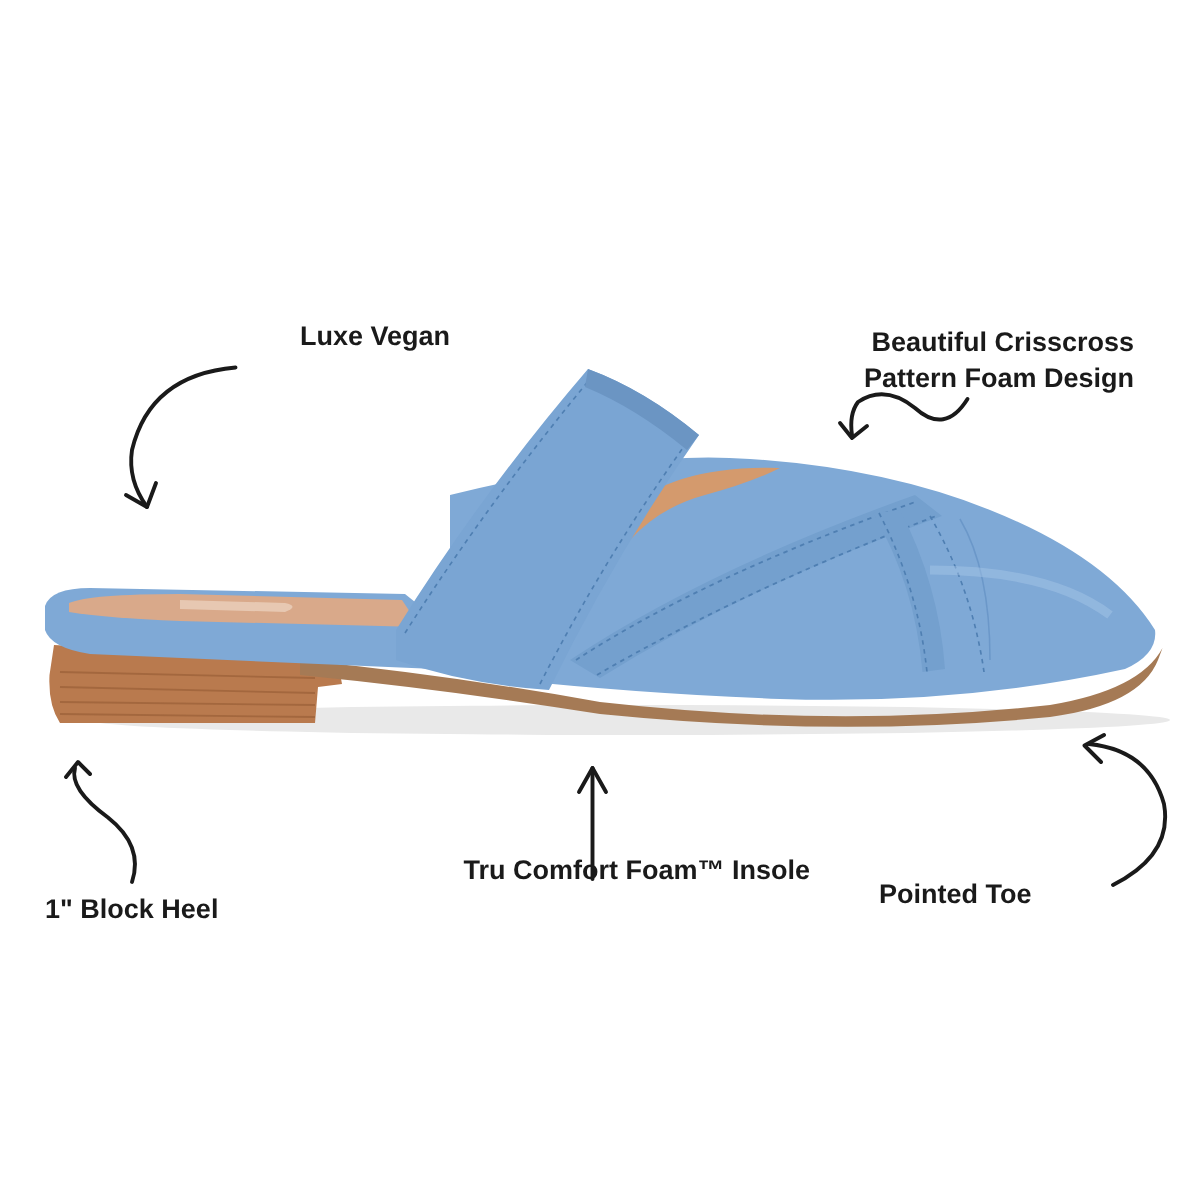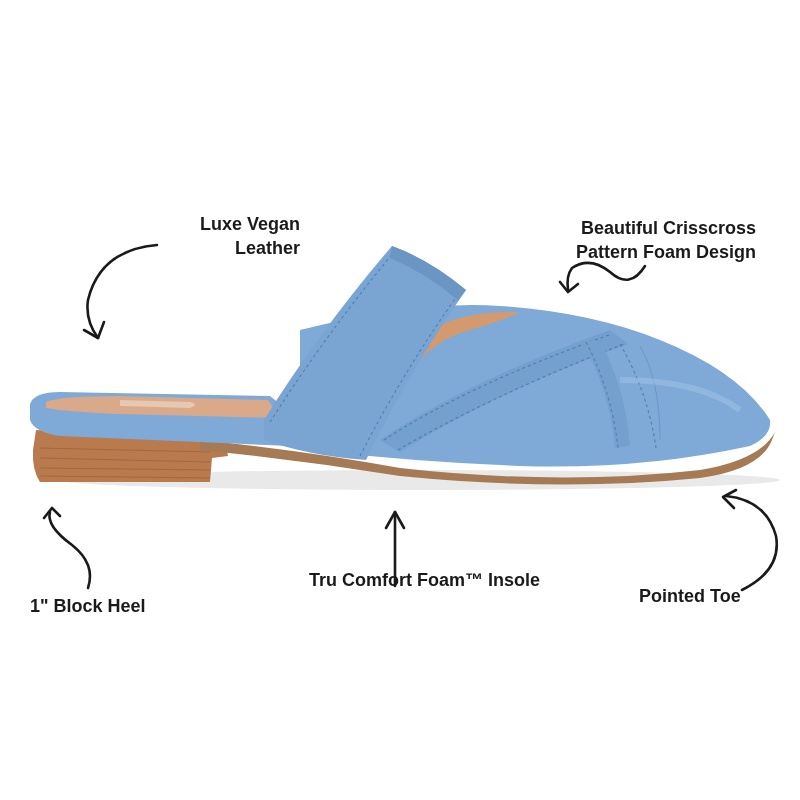--- a/index.html
+++ b/index.html
@@ -63,31 +63,30 @@
 
   <path class="arrow" d="M395 586 L395 512"></path>
   <path class="arrow" d="M386 528 L395 512 L404 528"></path>
 
   <path class="arrow" d="M742 590 Q782 570 776 536 Q766 500 726 496"></path>
   <path class="arrow" d="M736 490 L723 497 L734 508"></path>
 </svg>
 
 <div class="label" style="left:150px; top:212px; width:150px;">
   <div>Luxe Vegan</div>
-  <div>Leather</div>
 </div>
 
 <div class="label" style="left:528px; top:192px; width:228px;margin-top:24px;">
   <div>Beautiful Crisscross</div>
   <div>Pattern Foam Design</div>
 </div>
 
 <div class="label" style="left:30px; top:594px; width:150px; text-align:left;">
   <div>1" Block Heel</div>
 </div>
 
 <div class="label" style="left:250px; top:568px; width:290px;">
   <div>Tru Comfort Foam™ Insole</div>
 </div>
 
-<div class="label" style="left:639px; top:584px; width:130px; text-align:left;">
+<div class="label" style="left:586px; top:584px; width:130px; text-align:left;">
   <div>Pointed Toe</div>
 </div>
 
 </body></html>

